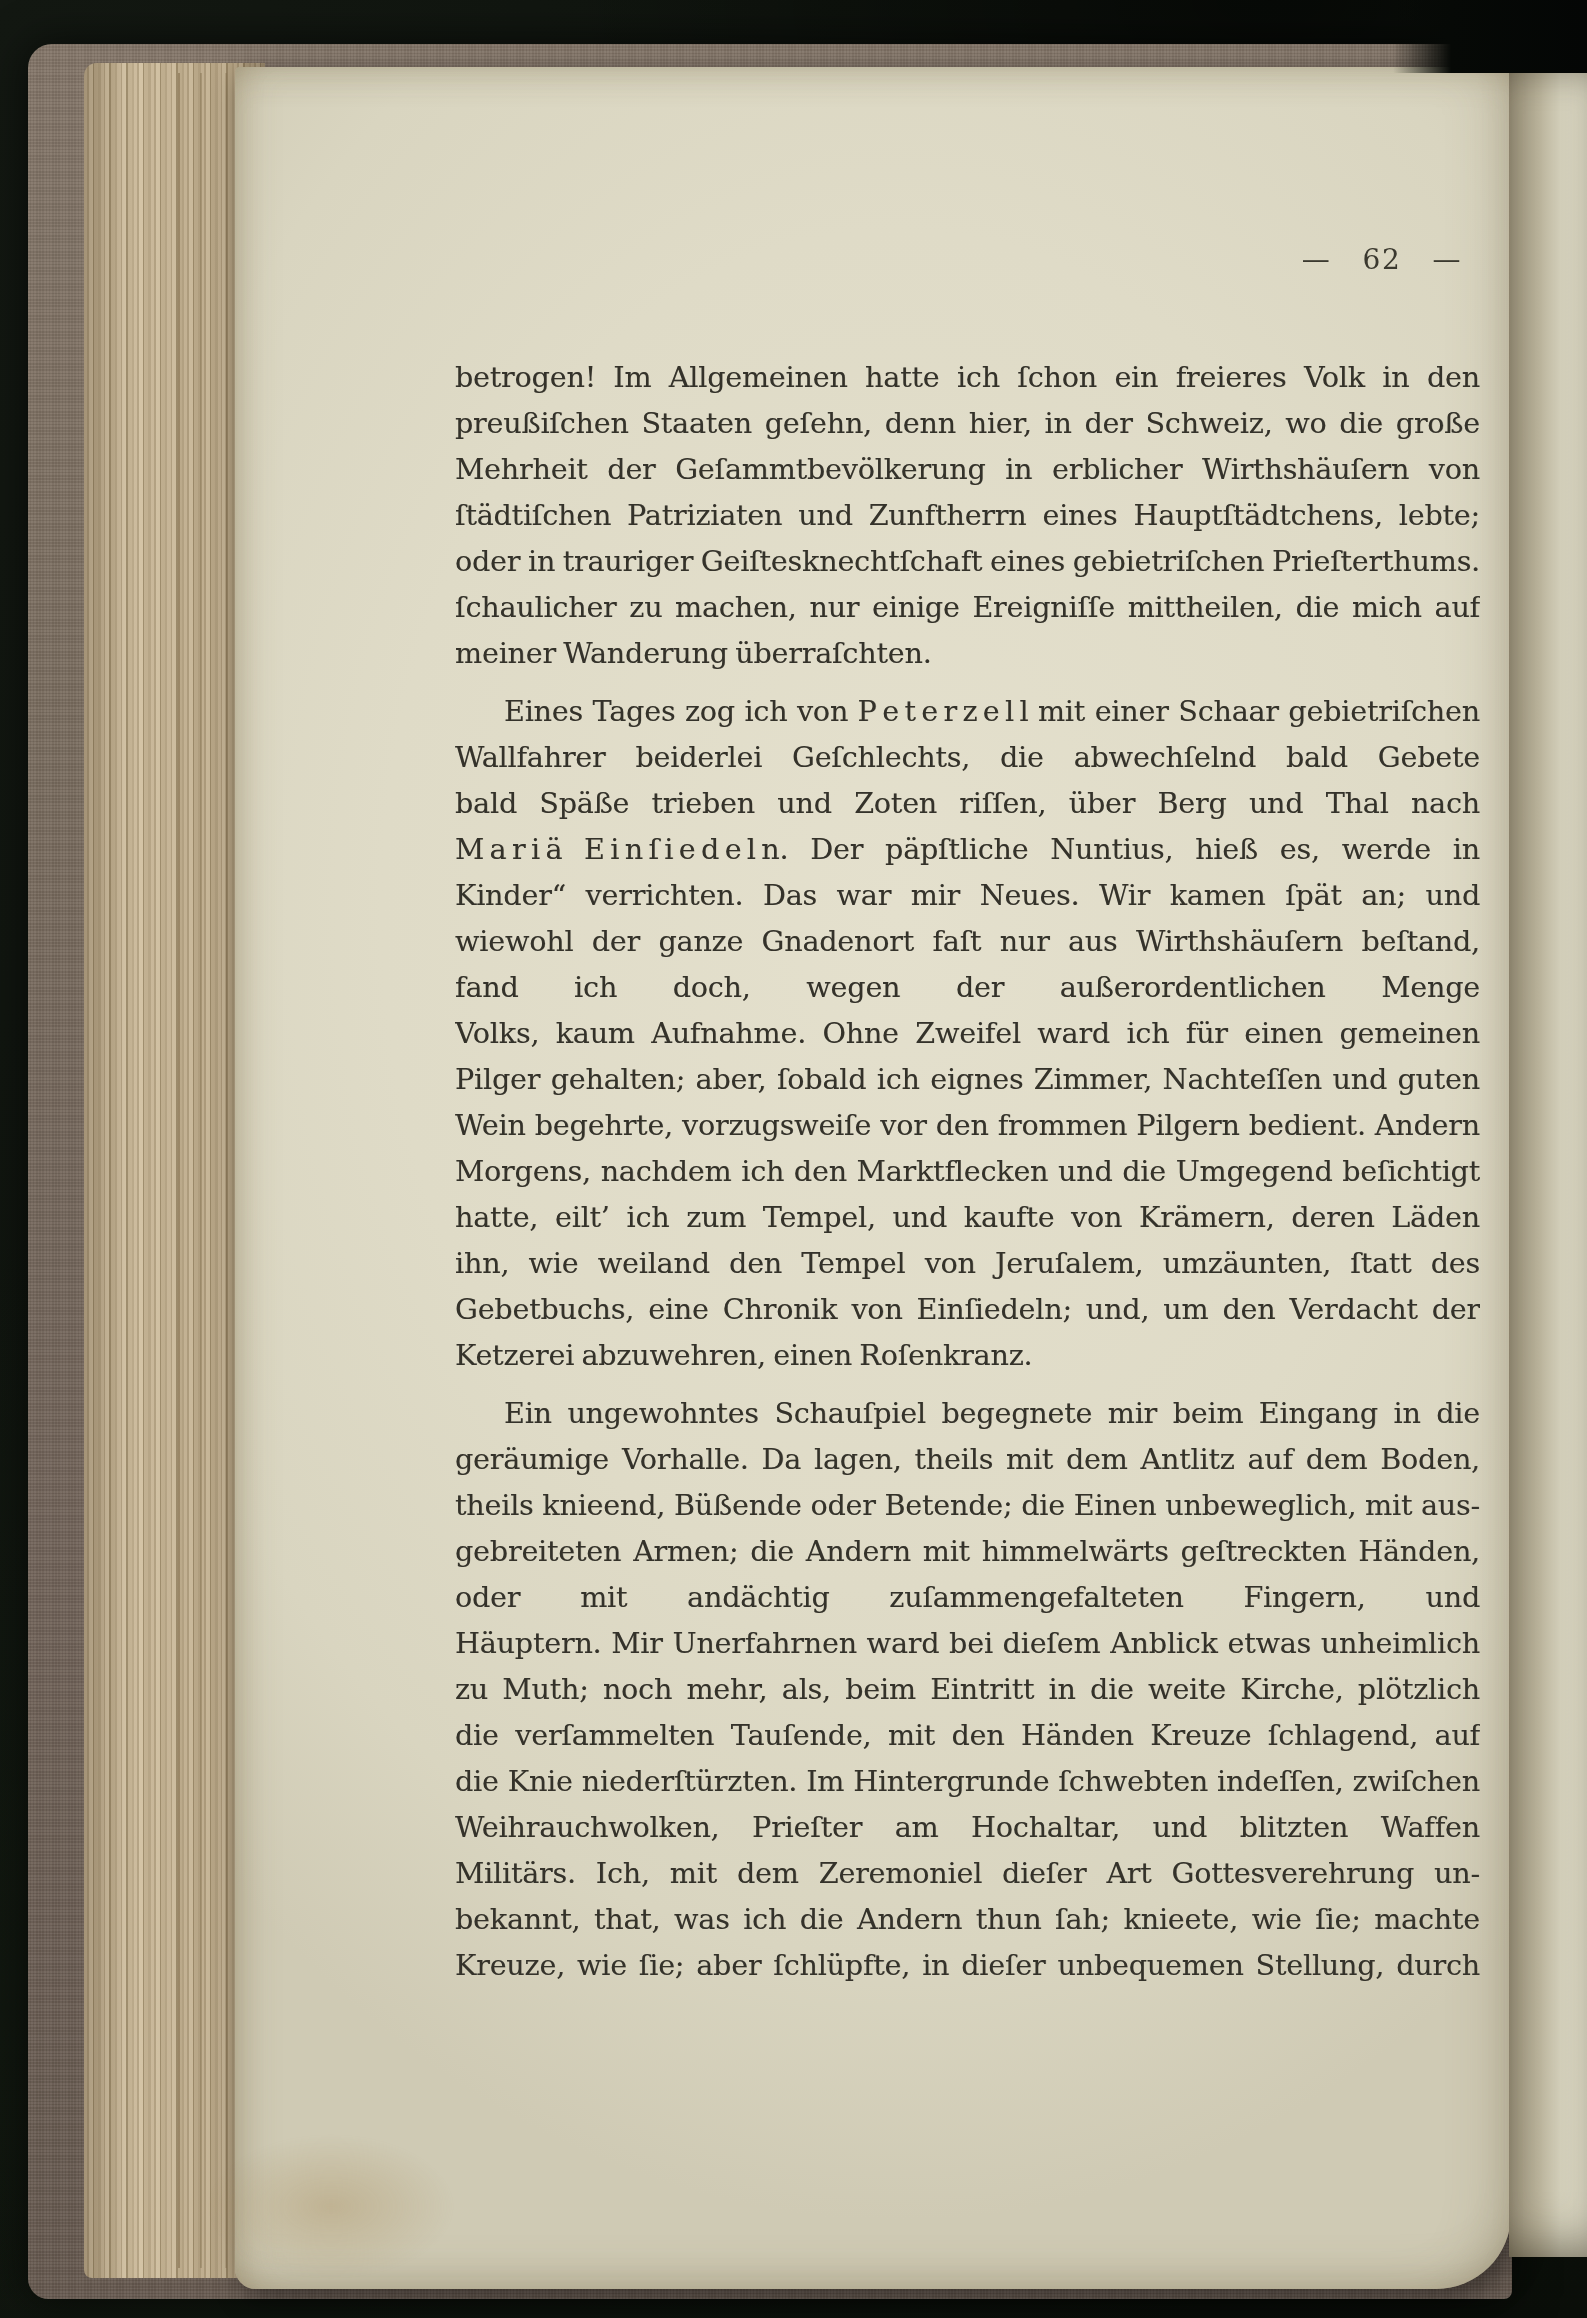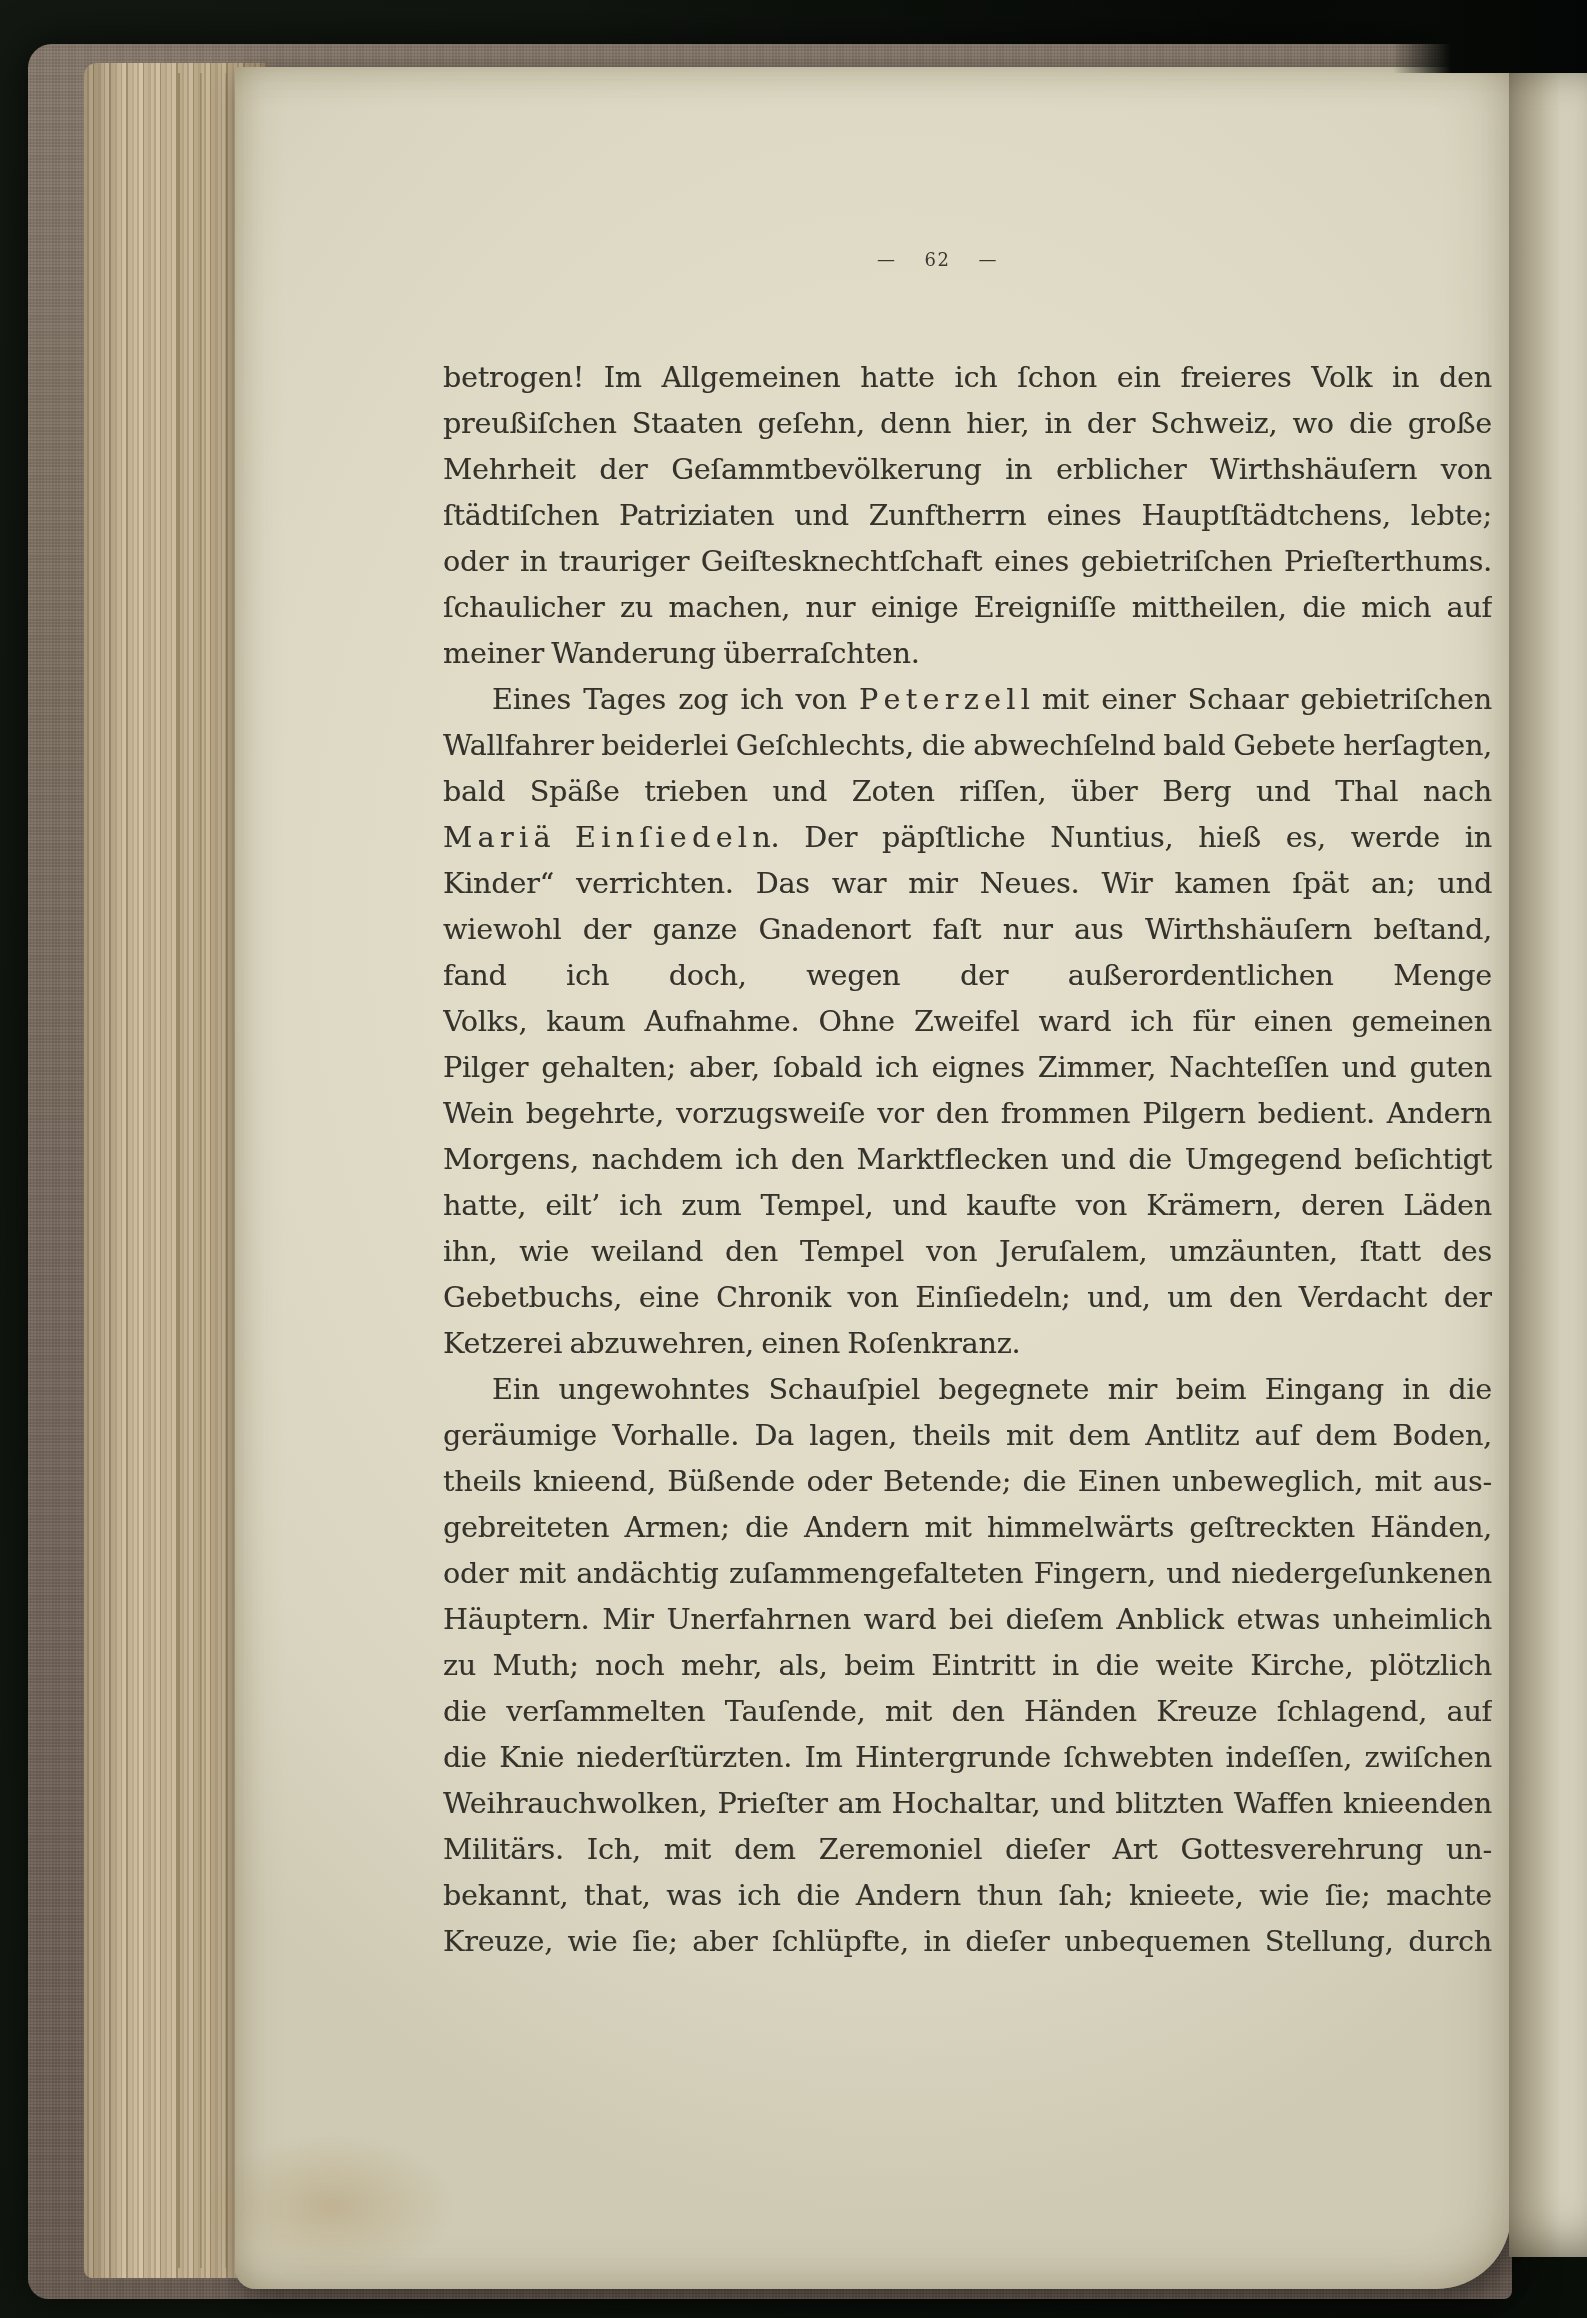--- a/index.html
+++ b/index.html
@@ -75,28 +75,28 @@
     position: absolute; left: 1393px; top: 0;
     width: 194px; height: 73px;
     background: linear-gradient(90deg, rgba(6,9,6,0) 0%, #060906 30%, #040605 100%);
   }
 
   
   .text-col {
     position: absolute; left: 208px; top: 176px; width: 1049px;
   }
   .page-number {
-    text-align: center;
+    text-align: right;
     transform: translateX(-30px);
-    font-size: 18px; line-height: 33px;
+    font-size: 28px; line-height: 33px;
     color: #3b392f;
     letter-spacing: 1.6px; word-spacing: 20.6px;
   }
   .text-block { margin-top: 78px; }
-  .para { margin: 0; padding: 0; }
+  .para { margin: 12px; padding: 0; }
   .line {
     font-size: 28.6px; line-height: 46px; height: 46px;
     color: #34322a;
     text-align: justify; text-align-last: justify;
     letter-spacing: -0.2px; word-spacing: -1.6px;
     white-space: normal; overflow: hidden;
     text-shadow: 0.3px 0.3px 0 rgba(52,50,42,0.35);
   }
   .line.flush { text-align-last: left; }
   .line.indent { text-indent: 49px; }

